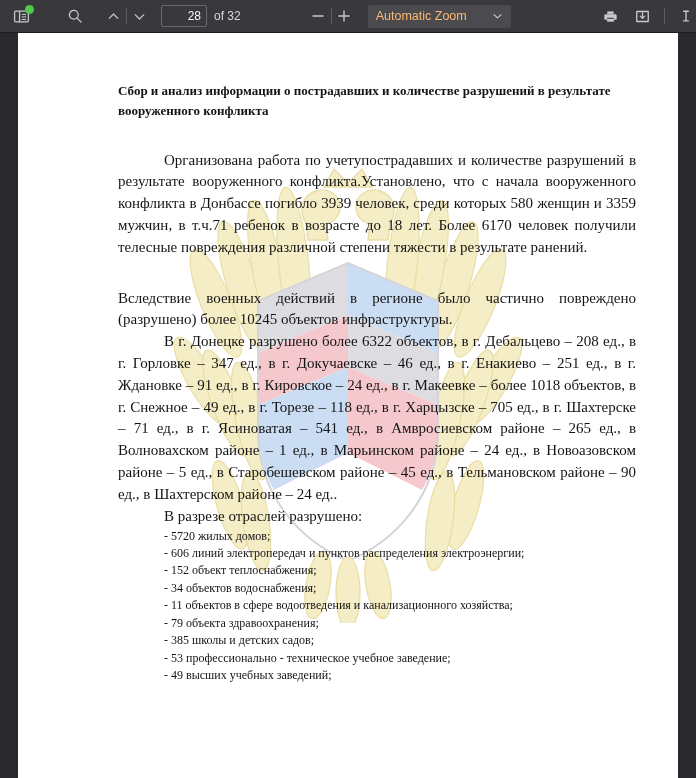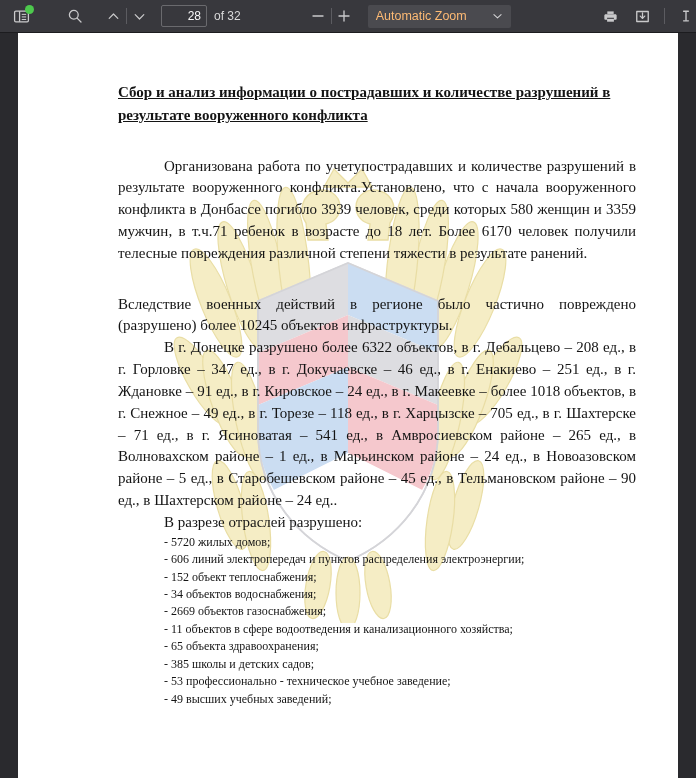--- a/index.html
+++ b/index.html
@@ -134,27 +134,26 @@
     position: absolute;
     left: 0; top: 0;
     width: 660px; height: 745px;
     padding: 48px 42px 0 100px;
     font-family: "Liberation Serif", "DejaVu Serif", serif;
     color: #141414;
     font-size: 15.2px;
     line-height: 1.44;
   }
   h1#doc-title {
-    font-size: 15px;
+    font-size: 13px;
     font-weight: bold;
     line-height: 1.52;
     margin: 0 0 0 0;
     text-align: left;
     padding-right: 8px;
-    text-decoration: underline;
   }
   p.body-par {
     text-align: justify;
     text-justify: inter-word;
     margin: 0;
     font-size: 15px;
     line-height: 1.455;
   }
   p.indent { text-indent: 46px; }
   .gap-lg { height: 29px; }
@@ -358,23 +357,22 @@
 
       <p class="body-par indent">В г. Донецке разрушено более 6322 объектов, в г. Дебальцево – 208 ед., в г. Горловке – 347 ед., в г. Докучаевске – 46 ед., в г. Енакиево – 251 ед., в г. Ждановке – 91 ед., в г. Кировское – 24 ед., в г. Макеевке – более 1018 объектов, в г. Снежное – 49 ед., в г. Торезе – 118 ед., в г. Харцызске – 705 ед., в г. Шахтерске – 71 ед., в г. Ясиноватая – 541 ед., в Амвросиевском районе – 265 ед., в Волновахском районе – 1 ед., в Марьинском районе – 24 ед., в Новоазовском районе – 5 ед., в Старобешевском районе – 45 ед., в Тельмановском районе – 90 ед., в Шахтерском районе – 24 ед..</p>
 
       <p class="body-par indent">В разрезе отраслей разрушено:</p>
 
       <ul id="industry-list">
         <li>- 5720 жилых домов;</li>
         <li>- 606 линий электропередач и пунктов распределения электроэнергии;</li>
         <li>- 152 объект теплоснабжения;</li>
         <li>- 34 объектов водоснабжения;</li>
-        <li>- 2669 объектов газоснабжения;</li>
         <li class="li-justify">-  11  объектов  в  сфере  водоотведения  и  канализационного  хозяйства;</li>
-        <li>- 65 объекта здравоохранения;</li>
+        <li>- 79 объекта здравоохранения;</li>
         <li>- 385 школы и детских садов;</li>
         <li>- 53 профессионально - техническое учебное заведение;</li>
         <li>- 49 высших учебных заведений;</li>
 
       </ul>
 
     </div>
   </div>
 </div>
 

